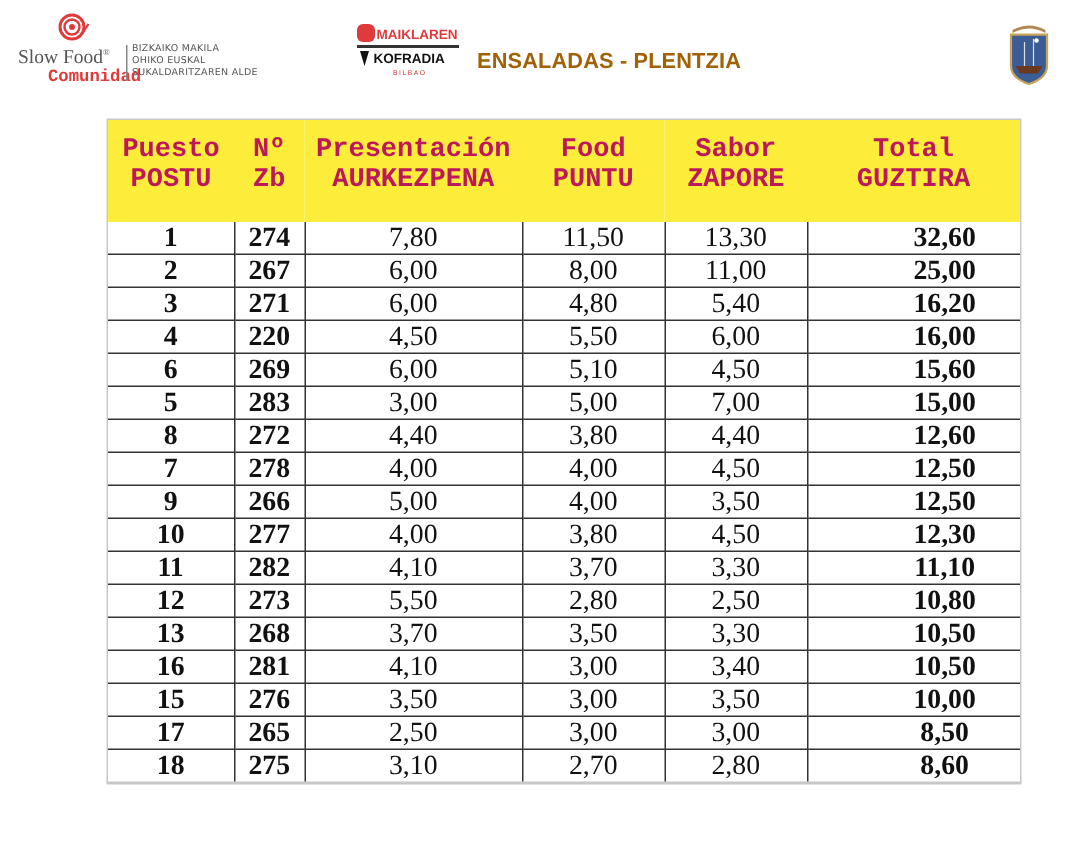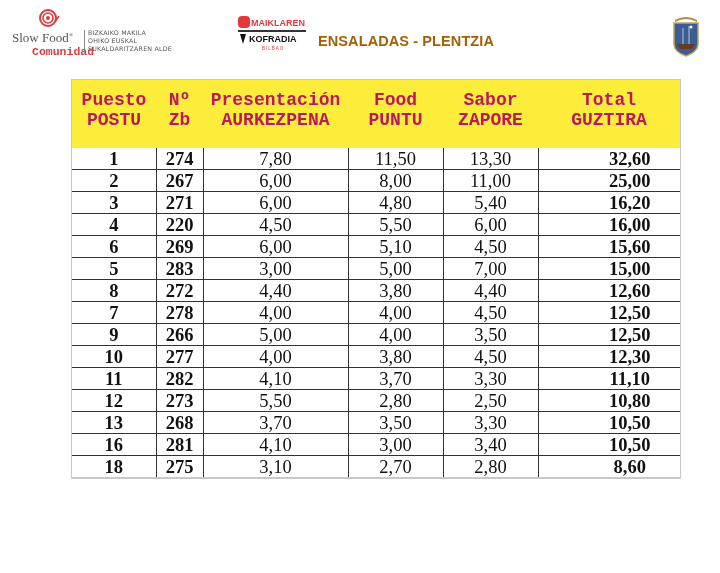--- a/index.html
+++ b/index.html
@@ -235,20 +235,36 @@
         </tr>
         <tr>
           <td class="bold">16</td>
           <td class="bold">281</td>
           <td>4,10</td>
           <td>3,00</td>
           <td>3,40</td>
           <td class="bold">10,50</td>
         </tr>
         <tr>
+          <td class="bold">15</td>
+          <td class="bold">276</td>
+          <td>3,50</td>
+          <td>3,00</td>
+          <td>3,50</td>
+          <td class="bold">10,00</td>
+        </tr>
+        <tr>
+          <td class="bold">17</td>
+          <td class="bold">265</td>
+          <td>2,50</td>
+          <td>3,00</td>
+          <td>3,00</td>
+          <td class="bold">8,50</td>
+        </tr>
+        <tr>
           <td class="bold">18</td>
           <td class="bold">275</td>
           <td>3,10</td>
           <td>2,70</td>
           <td>2,80</td>
           <td class="bold">8,60</td>
         </tr>
       </tbody>
   </table>
 </div>

